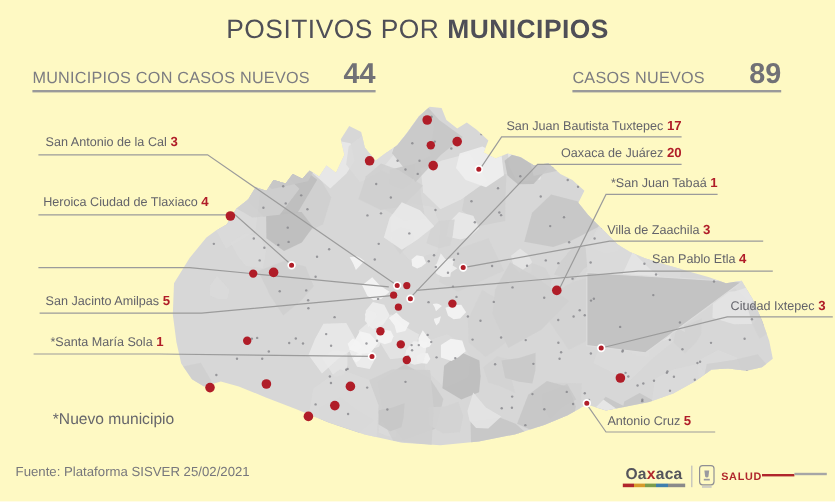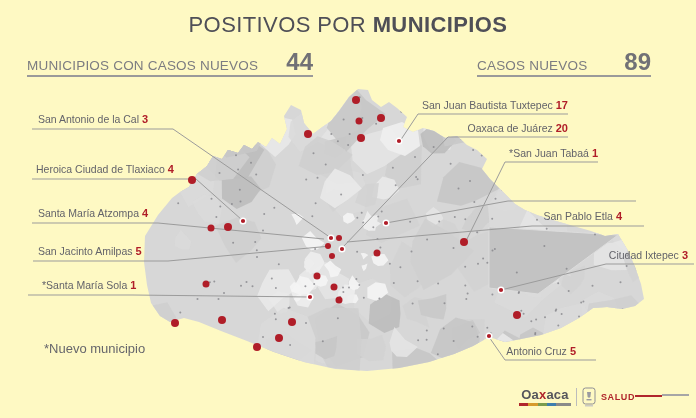--- a/index.html
+++ b/index.html
@@ -492,32 +492,33 @@
       <circle cx="175" cy="323" r="4" fill="#b01d28" stroke="none" stroke-width="0"></circle>
       <circle cx="222" cy="320" r="4" fill="#b01d28" stroke="none" stroke-width="0"></circle>
       <circle cx="257" cy="347" r="4" fill="#b01d28" stroke="none" stroke-width="0"></circle>
       <circle cx="279" cy="338" r="4" fill="#b01d28" stroke="none" stroke-width="0"></circle>
       <circle cx="292" cy="322" r="4" fill="#b01d28" stroke="none" stroke-width="0"></circle>
     </svg>
 
   <div id="map-labels">
       <div class="map-label" style="top: 112px; left: 38px;"><span>San Antonio de la Cal</span><span class="val">3</span></div>
       <div class="map-label" style="top: 162px; left: 36px;"><span>Heroica Ciudad de Tlaxiaco</span><span class="val">4</span></div>
-      <div class="map-label" style="top: 206px; left: 38px;"><span>Santa María Atzompa</span><span class="val">4</span></div>
       <div class="map-label" style="top: 244px; left: 38px;"><span>San Jacinto Amilpas</span><span class="val">5</span></div>
       <div class="map-label" style="top: 278px; left: 30px; margin-left: 12px;"><span>*Santa María Sola</span><span class="val">1</span></div>
       <div class="map-label right" style="top: 98px; right: 128px;"><span>San Juan Bautista Tuxtepec</span><span class="val">17</span></div>
       <div class="map-label right" style="top: 121px; right: 128px;"><span>Oaxaca de Juárez</span><span class="val">20</span></div>
       <div class="map-label right" style="top: 146px; right: 98px;"><span>*San Juan Tabaá</span><span class="val">1</span></div>
+      <div class="map-label right" style="top: 185px; right: 104px;"><span>Villa de Zaachila</span><span class="val">3</span></div>
       <div class="map-label right" style="top: 209px; right: 74px;"><span>San Pablo Etla</span><span class="val">4</span></div>
       <div class="map-label right" style="top: 248px; right: 8px;"><span>Ciudad Ixtepec</span><span class="val">3</span></div>
       <div class="map-label right" style="top: 344px; right: 120px;"><span>Antonio Cruz</span><span class="val">5</span></div>
     </div>
 
   <div class="footnote">*Nuevo municipio</div>
+  <div class="source">Fuente: Plataforma SISVER 25/02/2021</div>
 
   <div class="logos">
     <div class="oax-block">
       <div class="oax-word"><span>Oa</span><span class="oax-x">x</span><span>aca</span></div>
       <div class="oax-tag"></div>
     </div>
     <div class="logo-divider"></div>
     <svg width="14" height="20" viewBox="0 0 14 20">
       <rect x="1" y="1" width="12" height="16" rx="2.5" fill="none" stroke="#8f8f94" stroke-width="1"></rect>
       <path d="M5,5 h4 l-0.6,5 a1.6,1.6 0 0 1 -2.8,0 Z" fill="#9a9aa0"></path>

